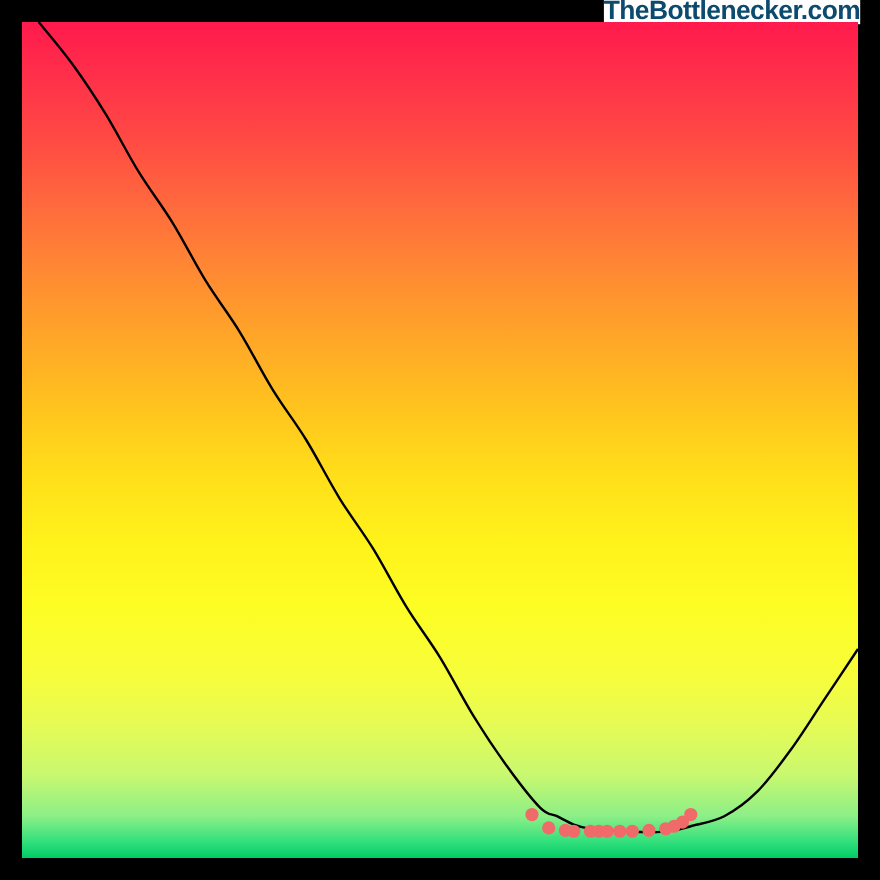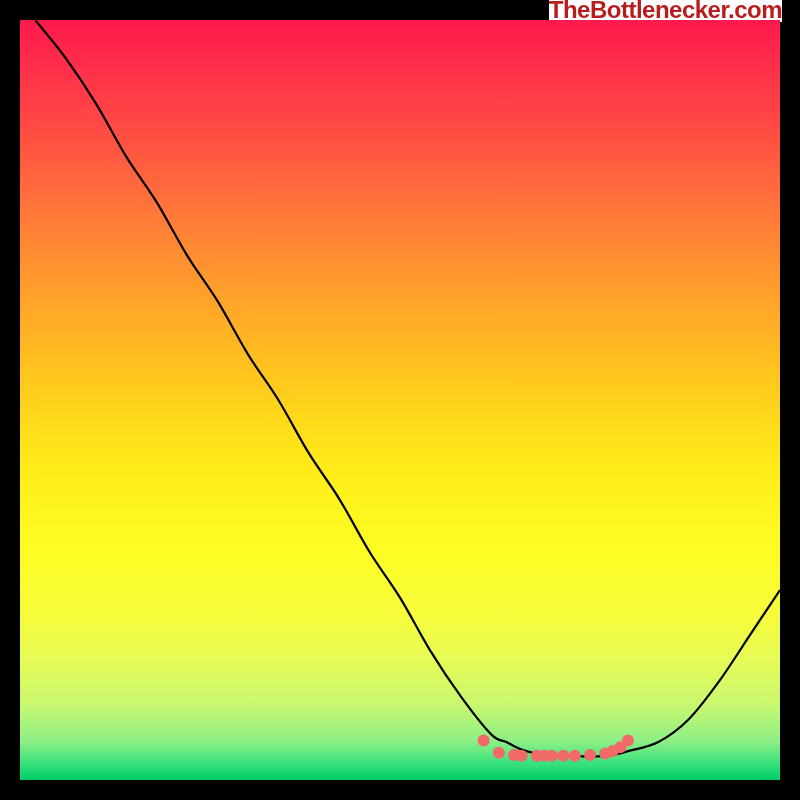--- a/index.html
+++ b/index.html
@@ -23,21 +23,21 @@
     left: 0;
     top: 0;
     width: 760px;
     height: 760px;
   }
   .attribution {
     position: absolute;
     top: 0px;
     right: 18px;
     background: #ffffff;
-    color: #b91c1c;
+    color: #0c4a6e;
     font-family: Arial, Helvetica, sans-serif;
     font-size: 24px;
     font-weight: bold;
     letter-spacing: -0.5px;
     padding: 0 0px;
     height: 22px;
     line-height: 20px;
   }
   .gradient {
     position: absolute;

